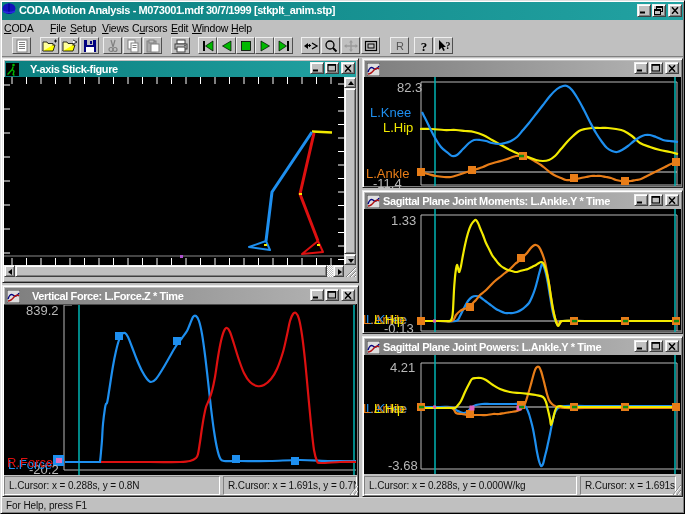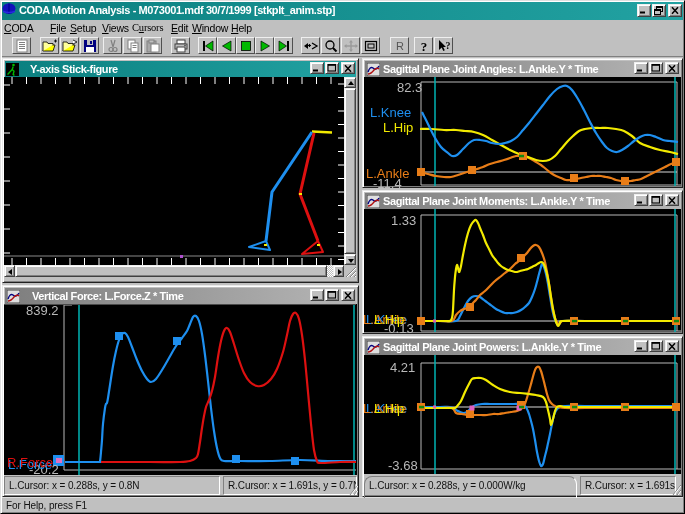--- a/index.html
+++ b/index.html
@@ -47,21 +47,21 @@
   </div>
 <div class="cbtn" style="position:absolute;left:668px;top:4px;width:14px;height:13px;margin:0;">
     <svg width="12" height="11" viewBox="0 0 12 11" style="position:absolute;left:0;top:0;">
       <path d="M3,2.2 L9,8.8 M9,2.2 L3,8.8" stroke="#000" stroke-width="1.5" fill="none"></path>
     </svg>
   </div>
 <div class="menu" style="left:4px;top:22px;"><u>C</u>ODA</div>
 <div class="menu" style="left:50px;top:22px;"><u>F</u>ile</div>
 <div class="menu" style="left:70px;top:22px;"><u>S</u>etup</div>
 <div class="menu" style="left:102px;top:22px;"><u>V</u>iews</div>
-<div class="menu" style="left:132px;top:22px;font-family:Liberation Serif, serif;">C<u>u</u>rsors</div>
+<div class="menu" style="left:132px;top:22px;">C<u>u</u>rsors</div>
 <div class="menu" style="left:171px;top:22px;"><u>E</u>dit</div>
 <div class="menu" style="left:192px;top:22px;"><u>W</u>indow</div>
 <div class="menu" style="left:231px;top:22px;"><u>H</u>elp</div>
 <div class="tb" style="left:12px;top:37px;">
     <svg width="16" height="14" viewBox="0 0 16 14">
       <rect x="3" y="1" width="10" height="12" fill="#fff" stroke="#808080"></rect>
       <rect x="5" y="3" width="6" height="1" fill="#808080"></rect>
       <rect x="5" y="5" width="6" height="1" fill="#808080"></rect>
       <rect x="5" y="7" width="6" height="1" fill="#808080"></rect>
       <rect x="5" y="9" width="6" height="1" fill="#808080"></rect>
@@ -384,21 +384,20 @@
     <path d="M10,2 L2,12 M10,7 L6,12" stroke="#808080" stroke-width="1"></path>
     <path d="M10,3 L3,12 M10,8 L7,12" stroke="#fff" stroke-width="1"></path>
   </svg>
 <div class="win" style="left:362px;top:58px;width:321px;height:130px;">
     <div class="tbar tgrey">
       <svg width="13" height="13" style="margin-left:2px;flex:none;" viewBox="0 0 13 13">
         <rect x="0" y="0" width="13" height="13" fill="#dfdfdf" stroke="#404040" stroke-width="1"></rect>
         <path d="M1,9 Q3,3 6,5 Q9,8 12,3" fill="none" stroke="#000080" stroke-width="1.4"></path>
         <path d="M1,11 Q4,11 7,7 Q10,4 12,6" fill="none" stroke="#b01010" stroke-width="1.4"></path>
       </svg>
-      <div class="ttext" style="margin-left:3px;">Sagittal Plane Joint Angles: L.Ankle.Y * Time</div>
     </div>
     <div class="cbtns" style="top:3px;right:3px;">
       <div class="cbtn">
         <svg width="12" height="10" viewBox="0 0 12 10" style="position:absolute;left:0;top:0;">
           <rect x="2" y="6.5" width="5" height="2" fill="#000"></rect>
         </svg>
       </div>
       <div class="cbtn">
         <svg width="12" height="10" viewBox="0 0 12 10" style="position:absolute;left:0;top:0;">
           <rect x="2" y="1.5" width="7.5" height="6.5" fill="none" stroke="#000" stroke-width="1.1"></rect>
@@ -539,18 +538,18 @@
       <rect x="208" y="50.8" width="5" height="2.5" fill="#108a10"></rect>
       <rect x="259" y="50.8" width="5" height="2.5" fill="#108a10"></rect>
       <rect x="69" y="50.5" width="3" height="3" fill="#e060b0"></rect>
     </svg>
 </div>
 <div class="vlabel" style="left:390px;top:360px;">4.21</div>
 <div class="vlabel" style="left:388px;top:458px;">-3.68</div>
 <div class="vlabel" style="left:366px;top:401px;color:#1e8fef;">L.Knee</div>
 <div class="vlabel" style="left:363px;top:401px;color:#e87d18;">L.Ankle</div>
 <div class="vlabel" style="left:374px;top:401px;color:#f2ea00;">L.Hip</div>
-<div class="pane" style="left:364px;top:476px;width:213px;height:36px;border-radius:8px;">L.Cursor: x = 0.288s, y = 0.000W/kg</div>
+<div class="pane" style="left:364px;top:476px;width:213px;height:19px;">L.Cursor: x = 0.288s, y = 0.000W/kg</div>
 <div class="pane" style="left:580px;top:476px;width:96px;height:19px;">R.Cursor: x = 1.691s</div>
 <svg class="abs" style="left:671px;top:483px;" width="10" height="12" viewBox="0 0 10 12">
     <path d="M10,2 L2,12 M10,7 L6,12" stroke="#808080" stroke-width="1"></path>
     <path d="M10,3 L3,12 M10,8 L7,12" stroke="#fff" stroke-width="1"></path>
   </svg>
 <div class="stat" style="left:2px;top:498px;width:681px;height:14px;padding:2px 0 0 4px;">For Help, press F1</div>
 </body></html>

